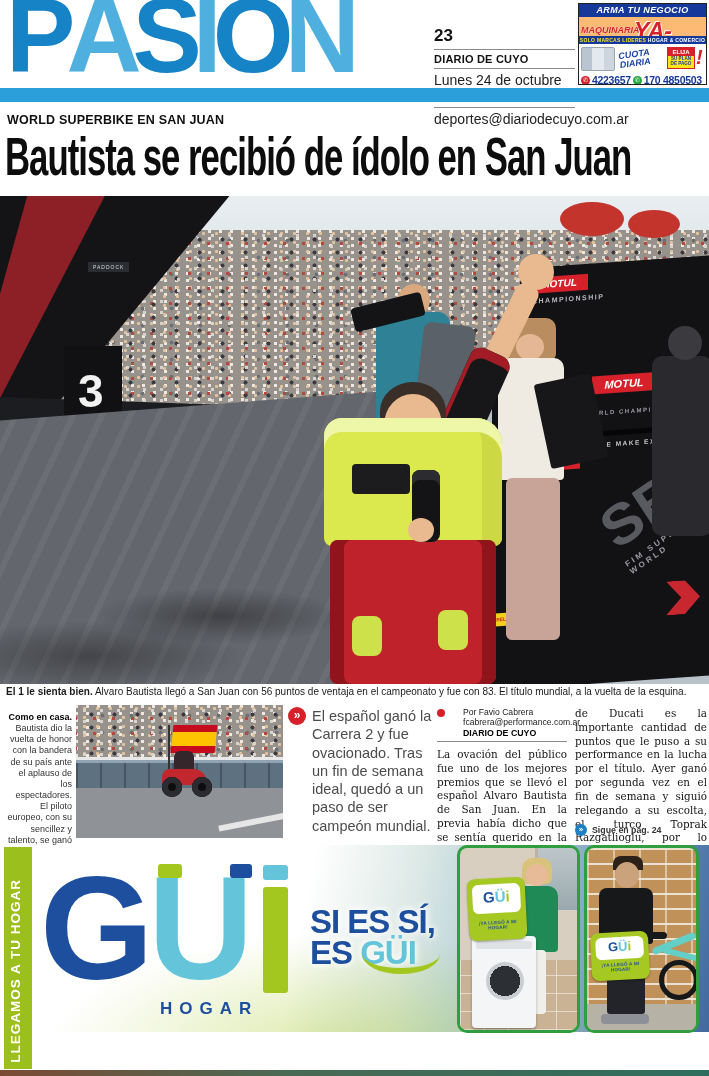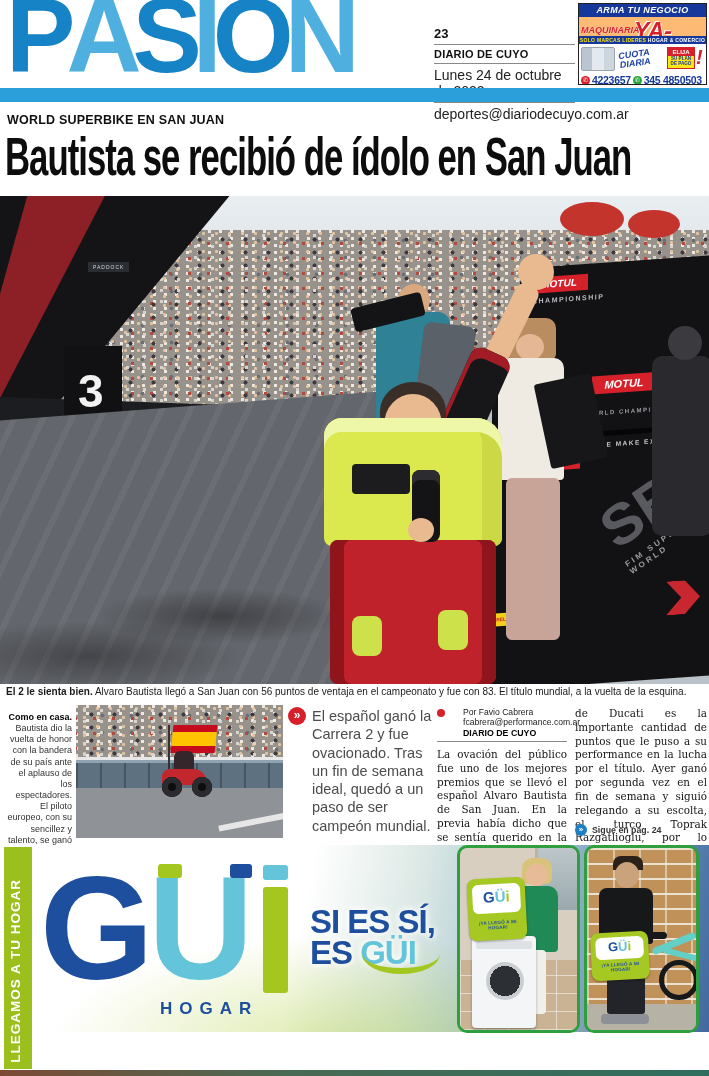--- a/index.html
+++ b/index.html
@@ -7,21 +7,21 @@
   body{font-family:"Liberation Sans",sans-serif}
   .page{position:relative;width:709px;height:1076px;background:#fff;overflow:hidden;margin:0 auto}
   .a{position:absolute}
 
   
   .logo{left:6px;top:-18px;font-weight:900;font-size:104px;letter-spacing:-9px;line-height:1.0;
         transform:scaleY(1.02);transform-origin:0 0;white-space:nowrap}
   .logo span{display:inline-block}
   .lg-d{color:#1583c5}.lg-l{color:#4fb0e0}
   .head-info{left:434px;top:26px;width:141px}
-  .head-info .num{font-weight:bold;font-size:13px;color:#111}
+  .head-info .num{font-weight:bold;font-size:17px;color:#111}
   .head-info hr{border:none;border-top:1px solid #8a8a8a;margin:3px 0}
   .head-info .paper{font-weight:bold;font-size:11px;color:#111;letter-spacing:.2px}
   .head-info .small{font-size:14px;color:#222}
   .bluebar{left:0;top:88px;width:709px;height:14px;background:#2b9fd9}
 
   
   .topad{left:578px;top:3px;width:129px;height:82px;border:1px solid #222;background:#fff;overflow:hidden}
   .topad .hdr{position:absolute;left:0;top:0;width:100%;height:13px;background:#16389b;color:#fff;
       font-weight:bold;font-style:italic;font-size:9px;text-align:center;line-height:13px;letter-spacing:.4px}
   .topad .yellow{position:absolute;left:0;top:13px;width:100%;height:19px;background:#fdba74}
@@ -208,21 +208,21 @@
       <div class="plan">
         <span class="pt">ELIJA</span>
         <span class="pb">SU PLAN DE PAGO</span>
       </div>
       <div class="bang">!</div>
     </div>
     <div class="phones">
       <span class="pico p-red">✆</span>
       <span class="pnum">4223657</span>
       <span class="pico p-grn">✆</span>
-      <span class="pnum">345 4850503</span>
+      <span class="pnum">170 4850503</span>
     </div>
   </div>
 
   <div class="a bluebar"></div>
 
   <div class="a kicker">WORLD SUPERBIKE EN SAN JUAN</div>
   <div class="a headline">Bautista se recibió de ídolo en San  Juan</div>
 
   <div class="a photo">
     <div class="a sky"></div>
@@ -301,21 +301,21 @@
       <div class="a" style="left:352px;top:268px;width:58px;height:30px;background:#1c1c1f;border-radius:4px"></div>
       <div class="a" style="left:330px;top:344px;width:166px;height:144px;background:#c0222c;border-radius:8px;box-shadow:inset 14px 0 0 #8f141c,inset -14px 0 0 #8f141c"></div>
       <div class="a" style="left:352px;top:420px;width:30px;height:40px;background:#cde24a;border-radius:8px"></div>
       <div class="a" style="left:438px;top:414px;width:30px;height:40px;background:#cde24a;border-radius:8px"></div>
       <div class="a" style="left:412px;top:274px;width:28px;height:72px;background:#141416;border-radius:8px;box-shadow:inset 0 10px 0 #2c2c30"></div>
       <div class="a lead-ph" style="left:408px;top:322px;width:26px;height:24px;border-radius:50%"></div>
     </div>
 
   </div>
 
-  <div class="a caption-photo"><b>El 2 le sienta bien.</b><span> Alvaro Bautista llegó a San Juan con 56 puntos de ventaja en el campeonato y fue con 83. El título mundial, a la vuelta de la esquina.</span></div>
+  <div class="a caption-photo"><b>El 1 le sienta bien.</b><span> Alvaro Bautista llegó a San Juan con 56 puntos de ventaja en el campeonato y fue con 83. El título mundial, a la vuelta de la esquina.</span></div>
 
   <div class="a sidecap"><b>Como en casa.</b><span> Bautista dio la vuelta de honor con la bandera de su país ante el aplauso de los espectadores. El piloto europeo, con su sencillez y talento, se ganó el cariño de los sanjuaninos.</span></div>
 
   <div class="a photo2">
     <div class="a crowd ph2-crowd"></div>
     <div class="a ph2-rail"></div>
     <div class="a ph2-wall"></div>
     <div class="a ph2-track"></div>
     <div class="a" style="left:92px;top:20px;width:2px;height:44px;background:#333"></div>
     <div class="a flag"></div>

